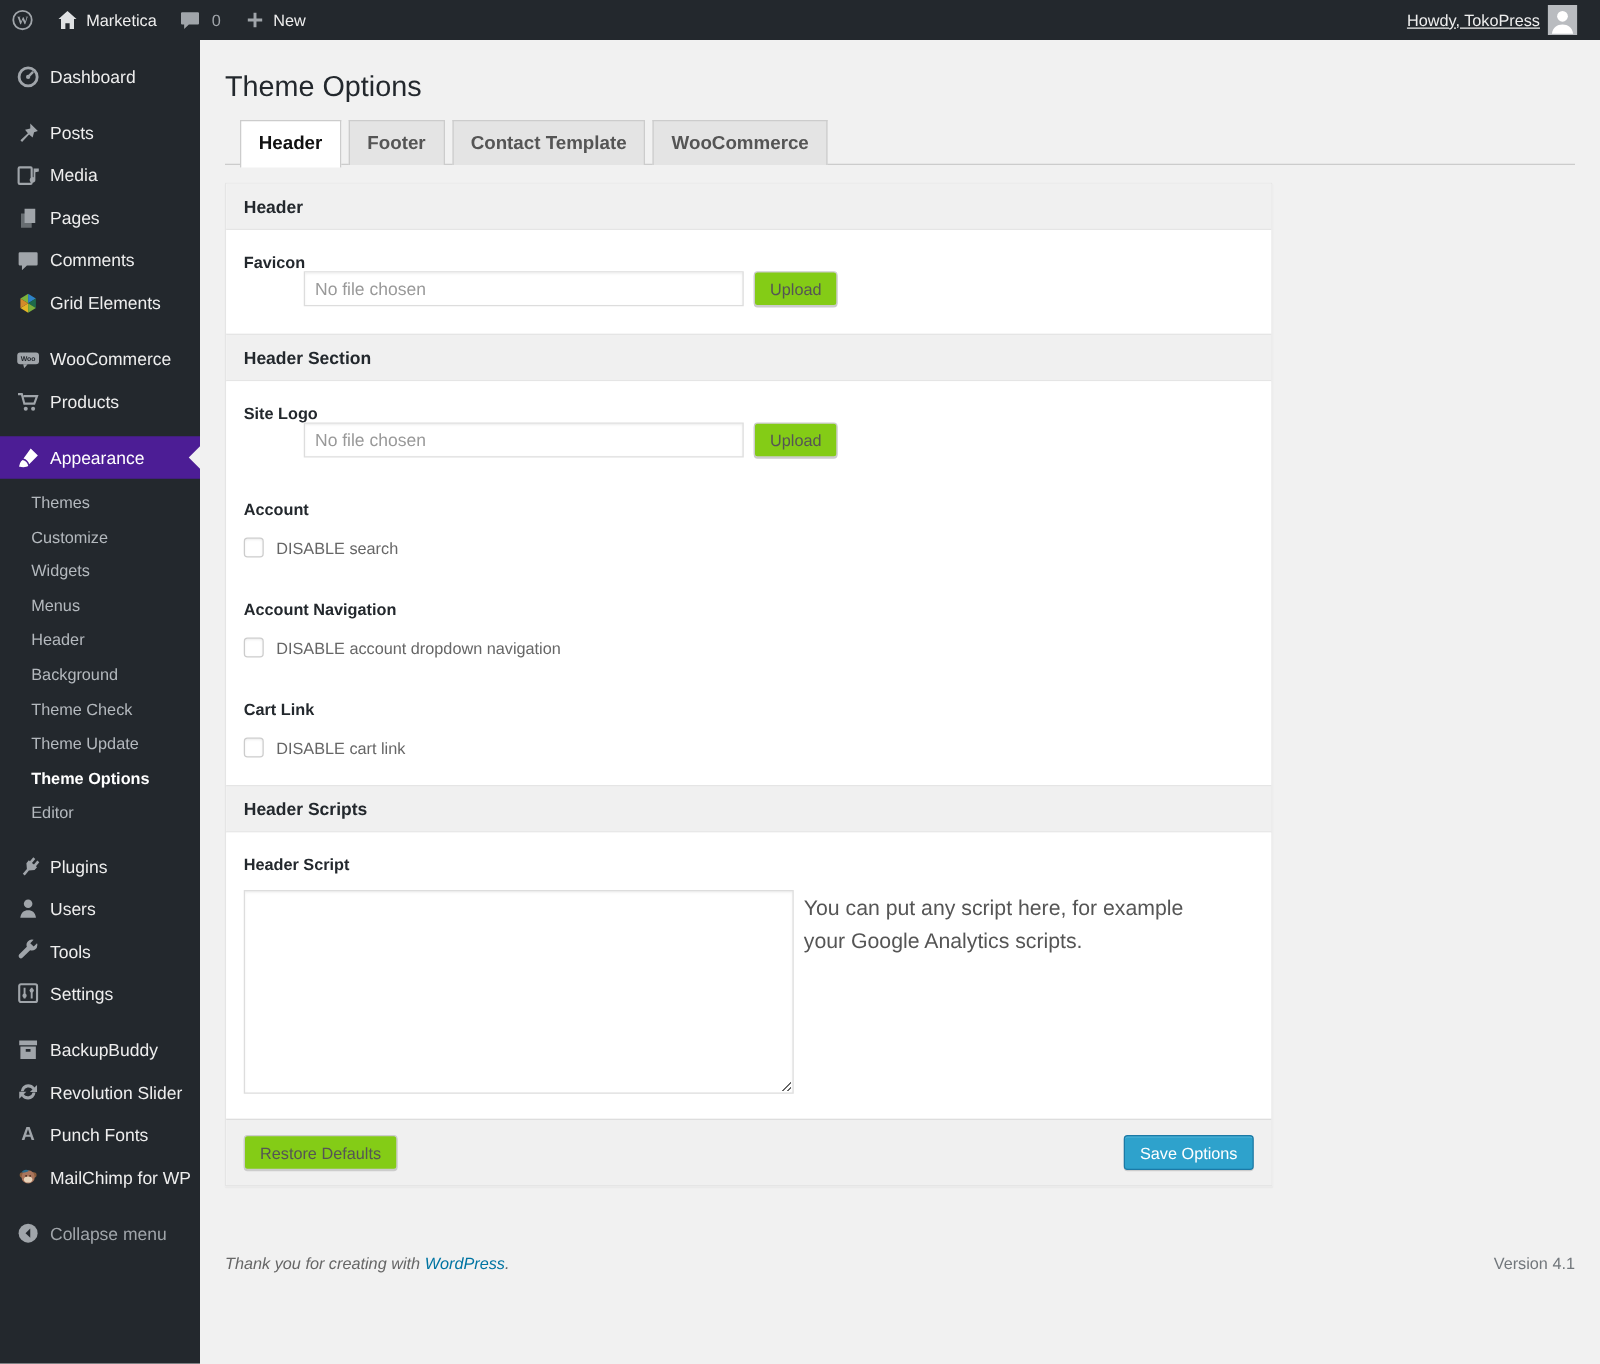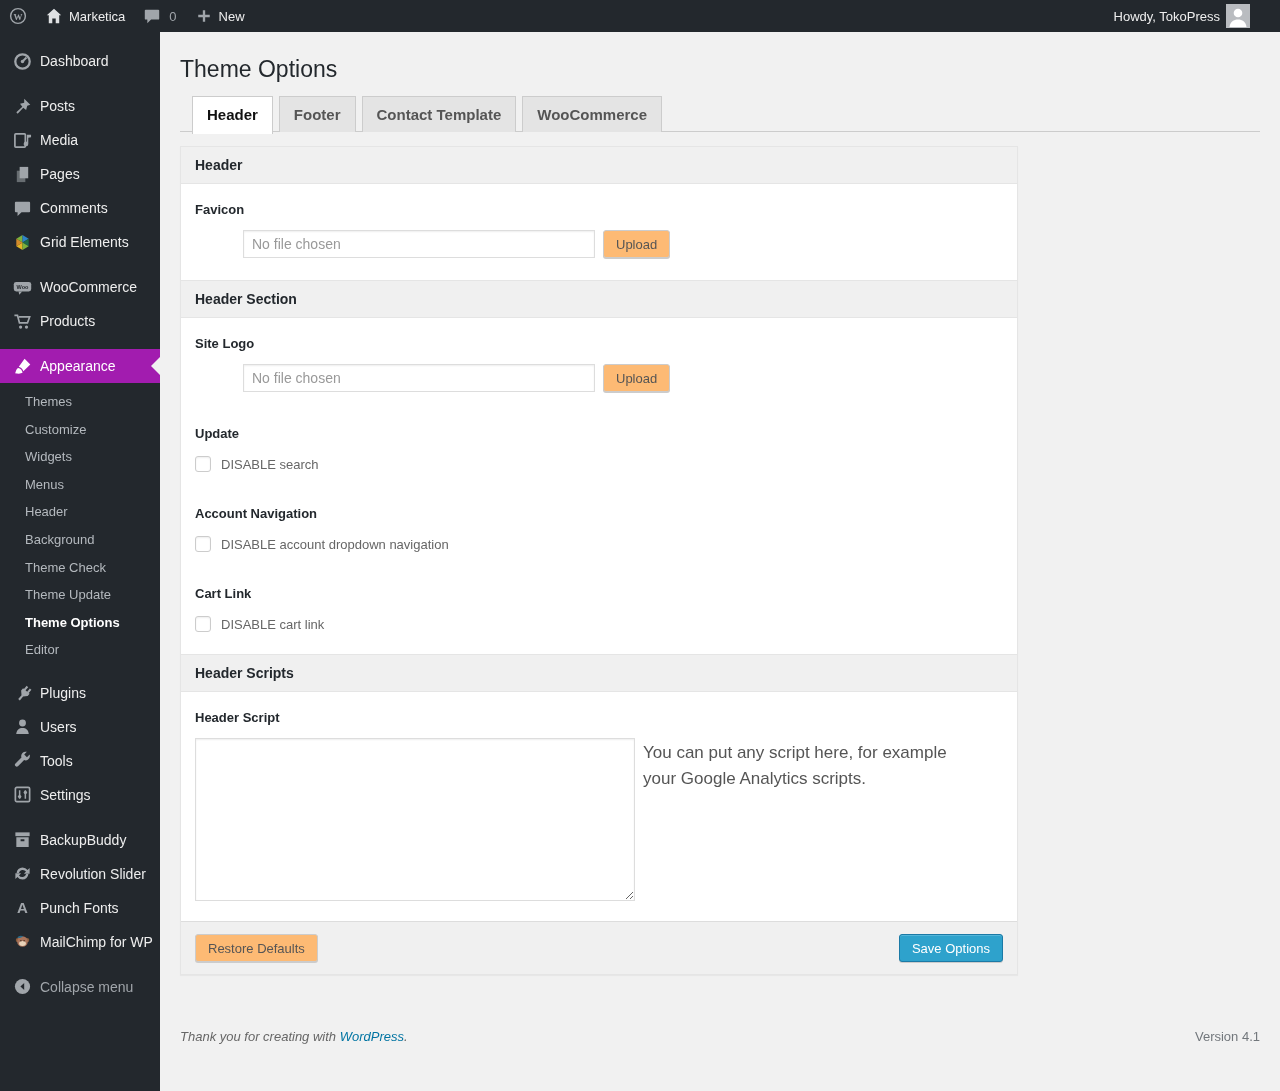--- a/index.html
+++ b/index.html
@@ -10,33 +10,33 @@
   }
   
   #adminbar{
     position:absolute;top:0;left:0;width:1280px;height:32px;
     background:#23282d;color:#eee;display:flex;align-items:center;z-index:50;
   }
   .ab-item{display:flex;align-items:center;height:32px;padding:0 9px;gap:6px;cursor:pointer;}
   .ab-item .ab-icon{display:inline-flex;width:18px;height:18px;color:#a0a5aa;}
   .ab-label{font-size:13px;color:#eee;}
   .ab-count{color:#a0a5aa;font-size:13px;margin-left:2px;}
-  .ab-right{margin-left:auto;display:flex;align-items:flex-end;padding-right:21px;gap:8px;}
+  .ab-right{margin-left:auto;display:flex;align-items:flex-end;padding-right:9px;gap:8px;text-decoration:underline;}
   .ab-avatar{width:24px;height:24px;display:inline-block;overflow:hidden;}
   
   #sidebar{
     position:absolute;top:32px;left:0;width:160px;bottom:0;
     background:#23282d;padding-top:12px;box-sizing:border-box;
   }
   .menu-item{
     position:relative;display:flex;align-items:center;gap:8px;
     height:34px;padding:0 0 0 13px;color:#eee;font-size:14px;cursor:pointer;
   }
   .menu-item .icon{width:19px;height:19px;display:inline-flex;color:#a0a5aa;flex:0 0 19px;justify-content:center;align-items:center;}
-  .menu-item.current{background:#a21caf;color:#fff;font-weight:400;}
+  .menu-item.current{background:#4c1d95;color:#fff;font-weight:400;}
   .menu-item.current .icon{color:#fff;}
   .menu-item.current::after{
     content:"";position:absolute;right:0;top:50%;margin-top:-9px;
     border:9px solid transparent;border-right-color:#f1f1f1;
   }
   .menu-sep{height:11px;}
   .submenu{padding:5px 0 12px 12px;}
   .submenu-item{
     padding:6px 0 6px 13px;color:#b4b9be;font-size:13px;cursor:pointer;line-height:1.2;
   }
@@ -63,29 +63,29 @@
     width:838px;margin-top:14px;background:#fff;
     border:1px solid #e5e5e5;box-shadow:0 1px 1px rgba(0,0,0,.04);box-sizing:border-box;
   }
   .section-heading{
     background:#f0f0f0;border-bottom:1px solid #e5e5e5;
     padding:10px 14px;font-size:14px;font-weight:600;color:#23282d;
   }
   .section-heading + .section-heading, .section-body + .section-heading{border-top:1px solid #e5e5e5;}
   .section-body{background:#fff;padding:18px 14px 22px;}
   .field-label{display:block;font-size:13px;font-weight:bold;color:#23282d;}
-  .input-row{margin-top:13px;display:flex;align-items:center;gap:8px;padding-left:48px;}
+  .input-row{display:flex;align-items:center;gap:8px;padding-left:48px;}
   .file-input{
     width:352px;height:28px;box-sizing:border-box;border:1px solid #ddd;background:#fff;
     padding:0 8px;font-size:14px;color:#32373c;font-family:"Liberation Sans",sans-serif;
     box-shadow:inset 0 1px 2px rgba(0,0,0,.07);border-radius:0;
   }
   .file-input::placeholder{color:#999;opacity:1;}
   .button-secondary{
-    height:28px;padding:0 12px;background:#fdba74;border:1px solid #ccc;border-radius:3px;
+    height:28px;padding:0 12px;background:#84cc16;border:1px solid #ccc;border-radius:3px;
     color:#555;font-size:13px;font-family:"Liberation Sans",sans-serif;cursor:pointer;
     box-shadow:0 1px 0 #ccc;
   }
   .field-block{margin-top:34px;}
   .field-block:first-child{margin-top:0;}
   .checkbox-row{margin-top:15px;display:flex;align-items:center;gap:10px;}
   .checkbox-row input[type=checkbox]{
     -webkit-appearance:none;appearance:none;width:16px;height:16px;margin:0;
     border:1px solid #ccc;border-radius:3px;background:#fff;cursor:pointer;
     box-shadow:inset 0 1px 2px rgba(0,0,0,.07);
@@ -377,21 +377,21 @@
     <div class="section-heading">Header Section</div>
     <div class="section-body">
       <div class="field-block">
         <span class="field-label">Site Logo</span>
         <div class="input-row">
           <input type="text" class="file-input" placeholder="No file chosen" style="">
           <button class="button-secondary">Upload</button>
         </div>
       </div>
       <div class="field-block">
-        <span class="field-label">Update</span>
+        <span class="field-label">Account</span>
         <div class="checkbox-row">
           <input type="checkbox" style="">
           <span class="checkbox-label">DISABLE search</span>
         </div>
       </div>
       <div class="field-block">
         <span class="field-label">Account Navigation</span>
         <div class="checkbox-row">
           <input type="checkbox" style="">
           <span class="checkbox-label">DISABLE account dropdown navigation</span>

